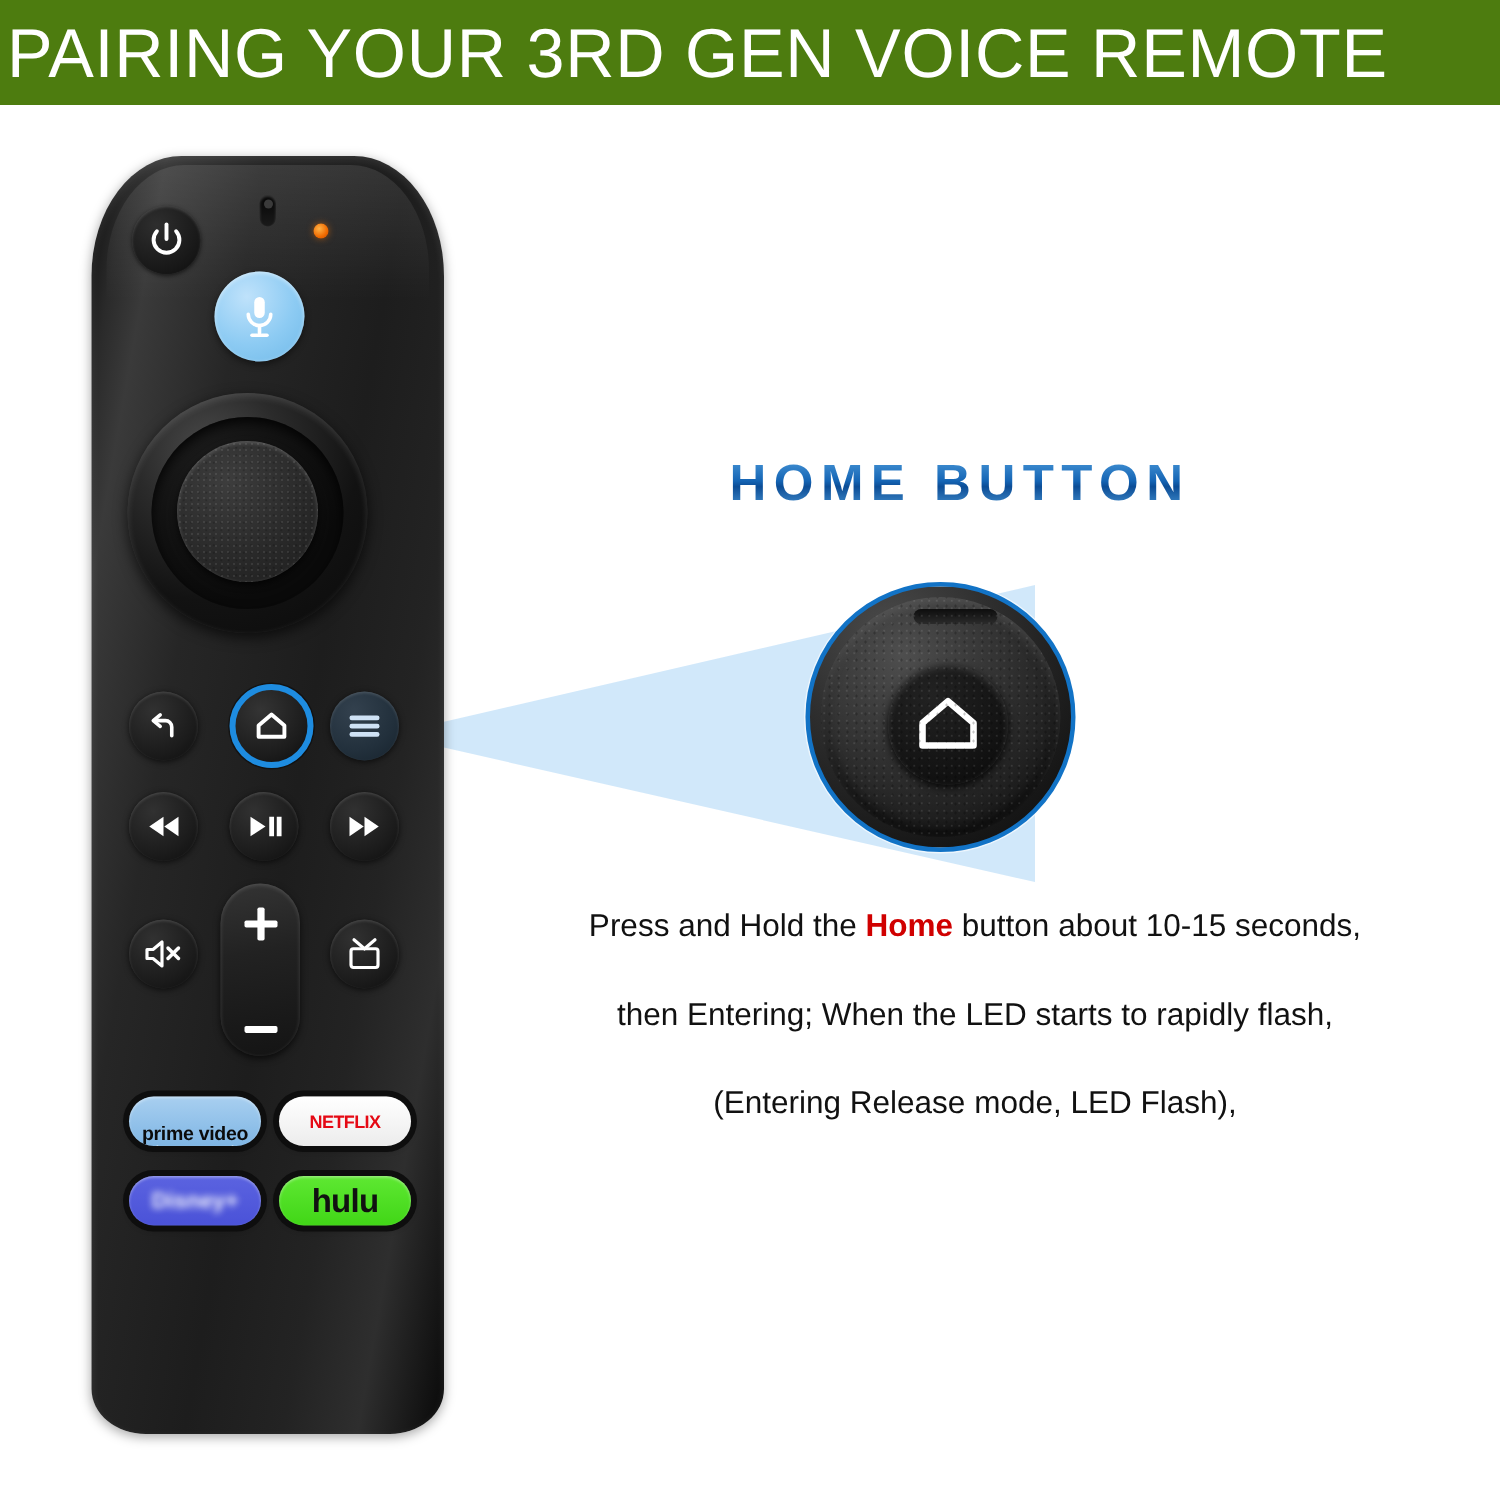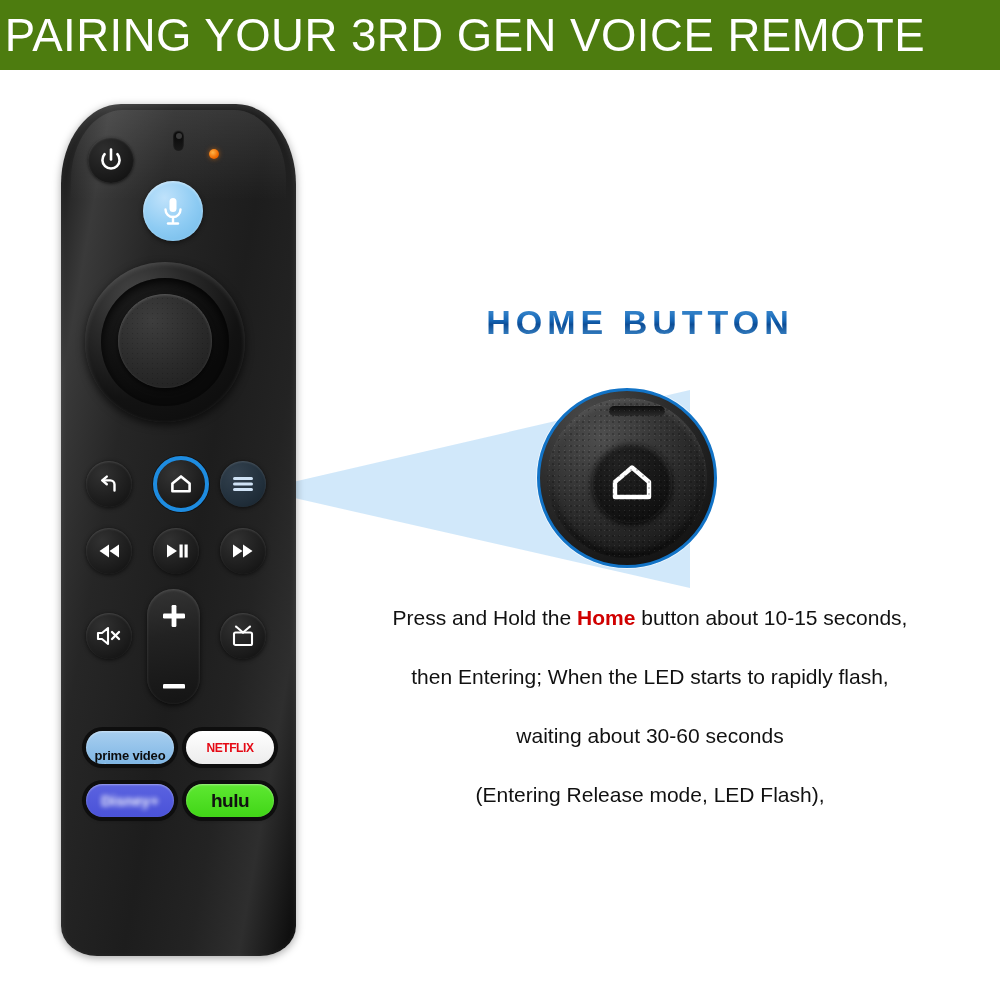--- a/index.html
+++ b/index.html
@@ -181,21 +181,21 @@
     color:#e50914; font-size:12px; font-weight:700; letter-spacing:-0.4px;
     font-family:"Liberation Sans", sans-serif;
   }
   .disney-text {
     color:#ffffff; font-size:15px; font-weight:700;
     font-family:"Liberation Sans", sans-serif;
     filter: blur(2.4px);
     opacity:0.95;
   }
   .hulu-text {
-    color:#111111; font-size:19px; font-weight:700; letter-spacing:-0.5px;
+    color:#111111; font-size:22px; font-weight:700; letter-spacing:-0.5px;
     font-family:"Liberation Sans", sans-serif;
   }
 
   
   #home-heading {
     position:absolute; left:470px; top:303px; width:340px;
     text-align:center;
     font-family:"Liberation Sans", sans-serif;
     font-size:34px; font-weight:700; letter-spacing:5px;
     background: linear-gradient(180deg, #4f9ddb 0%, #1565b5 45%, #0c4d96 55%, #4f9ddb 100%);
@@ -405,17 +405,16 @@
         <svg width="46" height="42" viewBox="0 0 46 42">
           <path d="M6 20 L23 5.5 L40 20 L40 35 L6 35 Z" fill="none" stroke="#fff" stroke-width="4.4" stroke-linejoin="round" stroke-linecap="round"></path>
         </svg>
       </div>
     </div>
   </div>
 
   <div id="instructions">
     <div class="line"><span>Press and Hold the </span><span class="hl-home">Home</span><span> button about 10-15 seconds,</span></div>
     <div class="line">then Entering; When the LED starts to rapidly flash,</div>
-    <div class="line">waiting about 30-60 seconds</div>
     <div class="line">(Entering Release mode, LED Flash),</div>
   </div>
 
 </div>
 
 </body></html>

